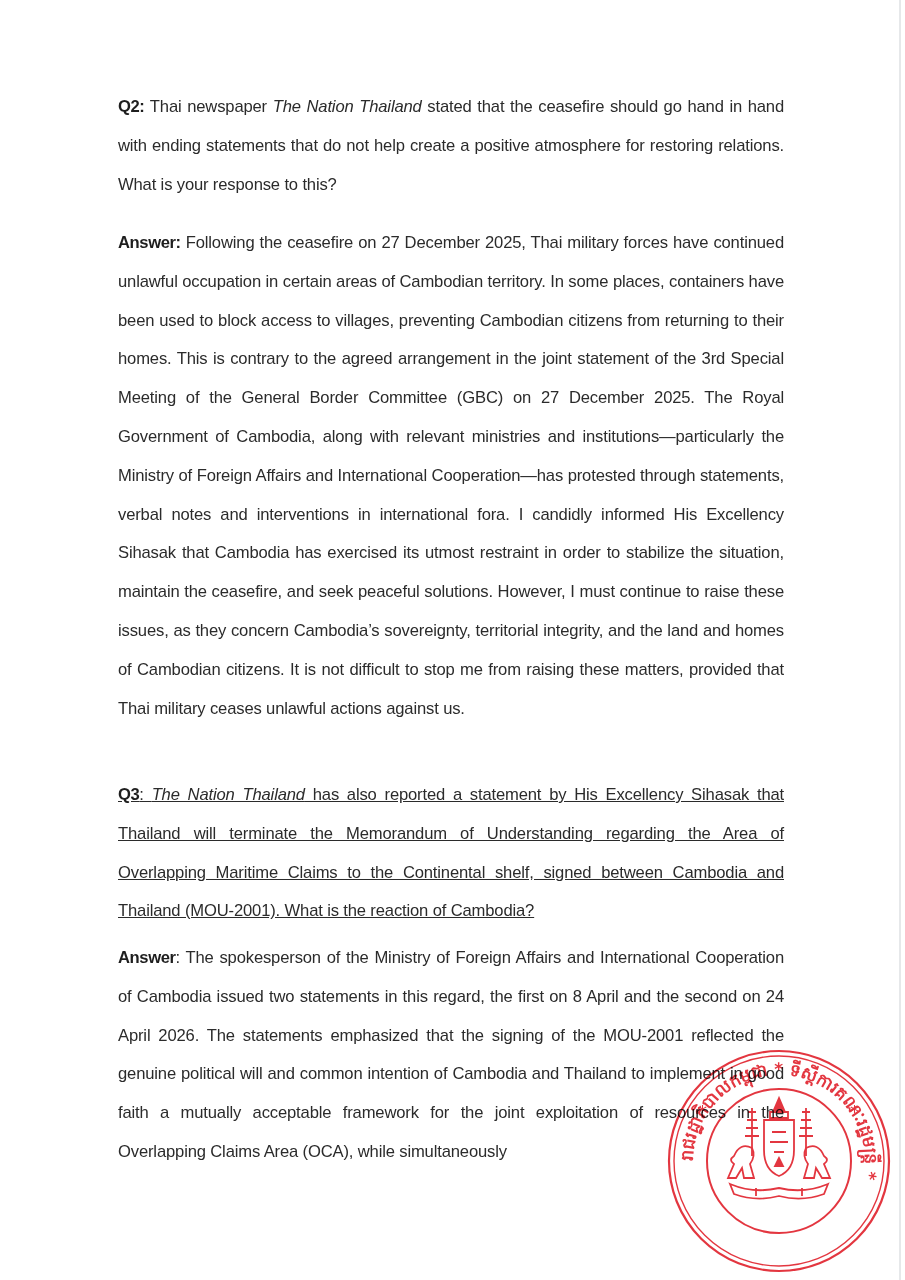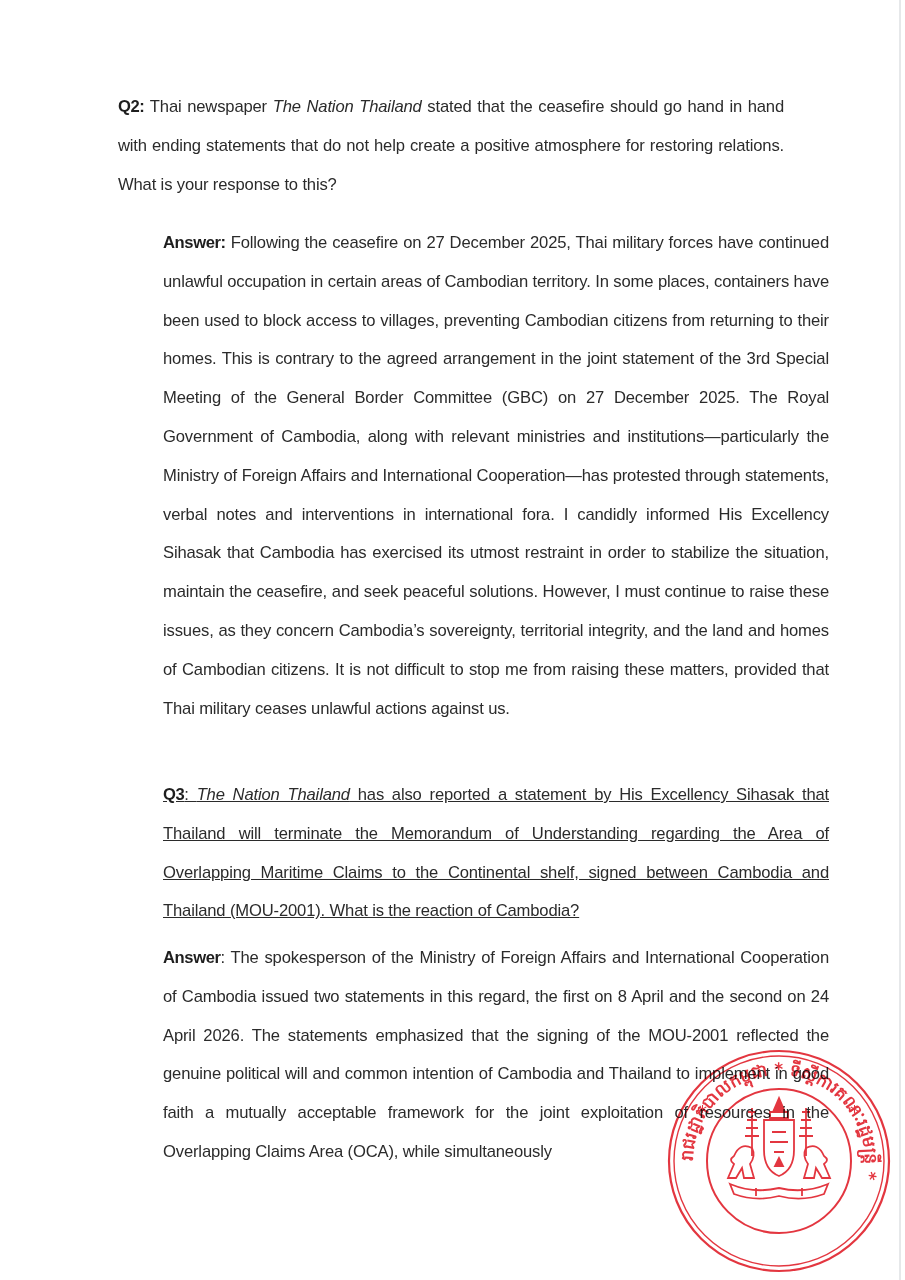--- a/index.html
+++ b/index.html
@@ -38,21 +38,20 @@
       margin: 0;
       font-size: 16.6px;
       line-height: 38.8px;
       text-align: justify;
       text-align-last: left;
       letter-spacing: -0.15px;
       word-spacing: 0px;
     }
     .para + .para {
       margin-top: 13px;
-      margin-left: 45px;
     }
     .label {
       font-weight: bold;
       color: #1e1e1e;
       letter-spacing: -0.4px;
     }
     .pub {
       font-style: italic;
     }
     .q2 { position: absolute; top: 0; left: 0; width: 666px; }

